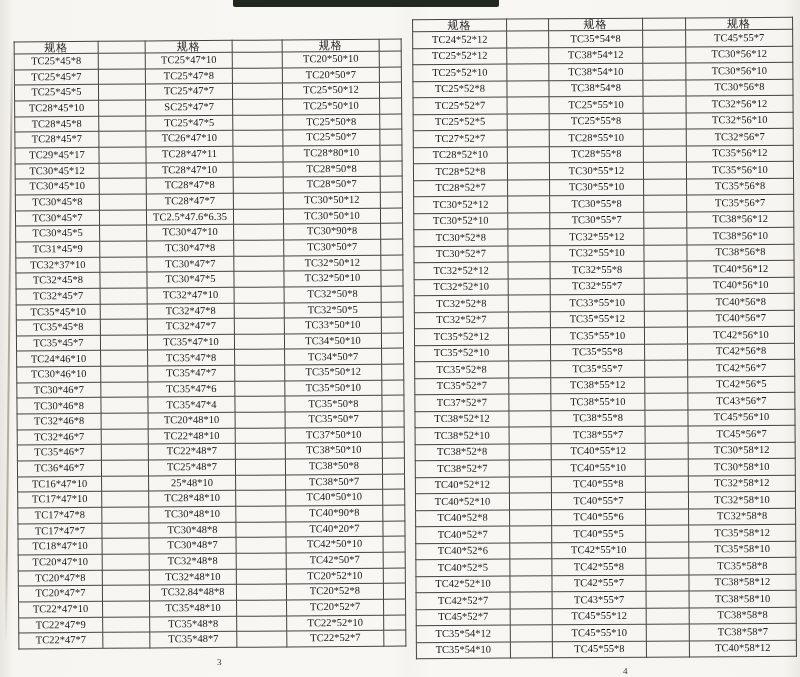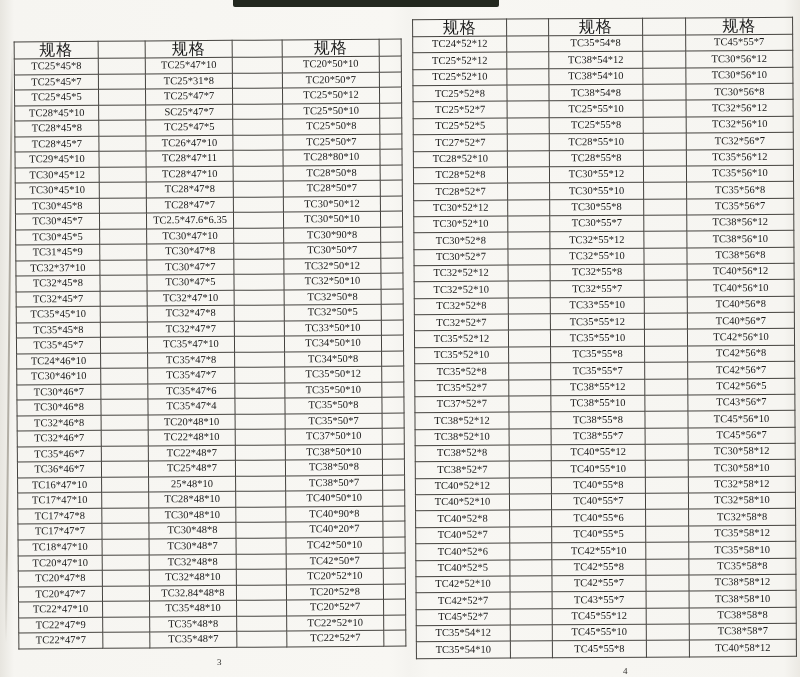--- a/index.html
+++ b/index.html
@@ -24,21 +24,21 @@
   table.left-table{left:16px;top:40px;width:387px;height:608px;transform:rotate(-0.45deg);}
   table.right-table{left:414px;top:18px;width:380px;height:640px;transform:rotate(-0.35deg);}
   .spec-table th,.spec-table td{
     border:1px solid #45433f;
     padding:0 1px;margin:0;
     text-align:center;vertical-align:middle;
     font-size:10.5px;line-height:1;color:#1b1b1b;
     white-space:nowrap;overflow:hidden;
     font-weight:normal;
   }
-  .spec-table th.spec-header{font-size:16px;letter-spacing:1px;}
+  .spec-table th.spec-header{font-size:11px;letter-spacing:1px;}
   .pageno{position:absolute;font-size:9px;color:#2e2d2b;}
   .pageno-left{left:217px;top:657px;}
   .pageno-right{left:623px;top:666px;}
 </style>
 </head>
 <body>
 
 <div class="scan-bar"></div>
 <div class="page-edge"></div>
 
@@ -66,21 +66,21 @@
         <td>TC25*45*8</td>
         <td></td>
         <td>TC25*47*10</td>
         <td></td>
         <td>TC20*50*10</td>
         <td></td>
       </tr>
       <tr>
         <td>TC25*45*7</td>
         <td></td>
-        <td>TC25*31*8</td>
+        <td>TC25*47*8</td>
         <td></td>
         <td>TC20*50*7</td>
         <td></td>
       </tr>
       <tr>
         <td>TC25*45*5</td>
         <td></td>
         <td>TC25*47*7</td>
         <td></td>
         <td>TC25*50*12</td>
@@ -104,21 +104,21 @@
       </tr>
       <tr>
         <td>TC28*45*7</td>
         <td></td>
         <td>TC26*47*10</td>
         <td></td>
         <td>TC25*50*7</td>
         <td></td>
       </tr>
       <tr>
-        <td>TC29*45*10</td>
+        <td>TC29*45*17</td>
         <td></td>
         <td>TC28*47*11</td>
         <td></td>
         <td>TC28*80*10</td>
         <td></td>
       </tr>
       <tr>
         <td>TC30*45*12</td>
         <td></td>
         <td>TC28*47*10</td>
@@ -212,21 +212,21 @@
         <td>TC35*47*10</td>
         <td></td>
         <td>TC34*50*10</td>
         <td></td>
       </tr>
       <tr>
         <td>TC24*46*10</td>
         <td></td>
         <td>TC35*47*8</td>
         <td></td>
-        <td>TC34*50*8</td>
+        <td>TC34*50*7</td>
         <td></td>
       </tr>
       <tr>
         <td>TC30*46*10</td>
         <td></td>
         <td>TC35*47*7</td>
         <td></td>
         <td>TC35*50*12</td>
         <td></td>
       </tr>

